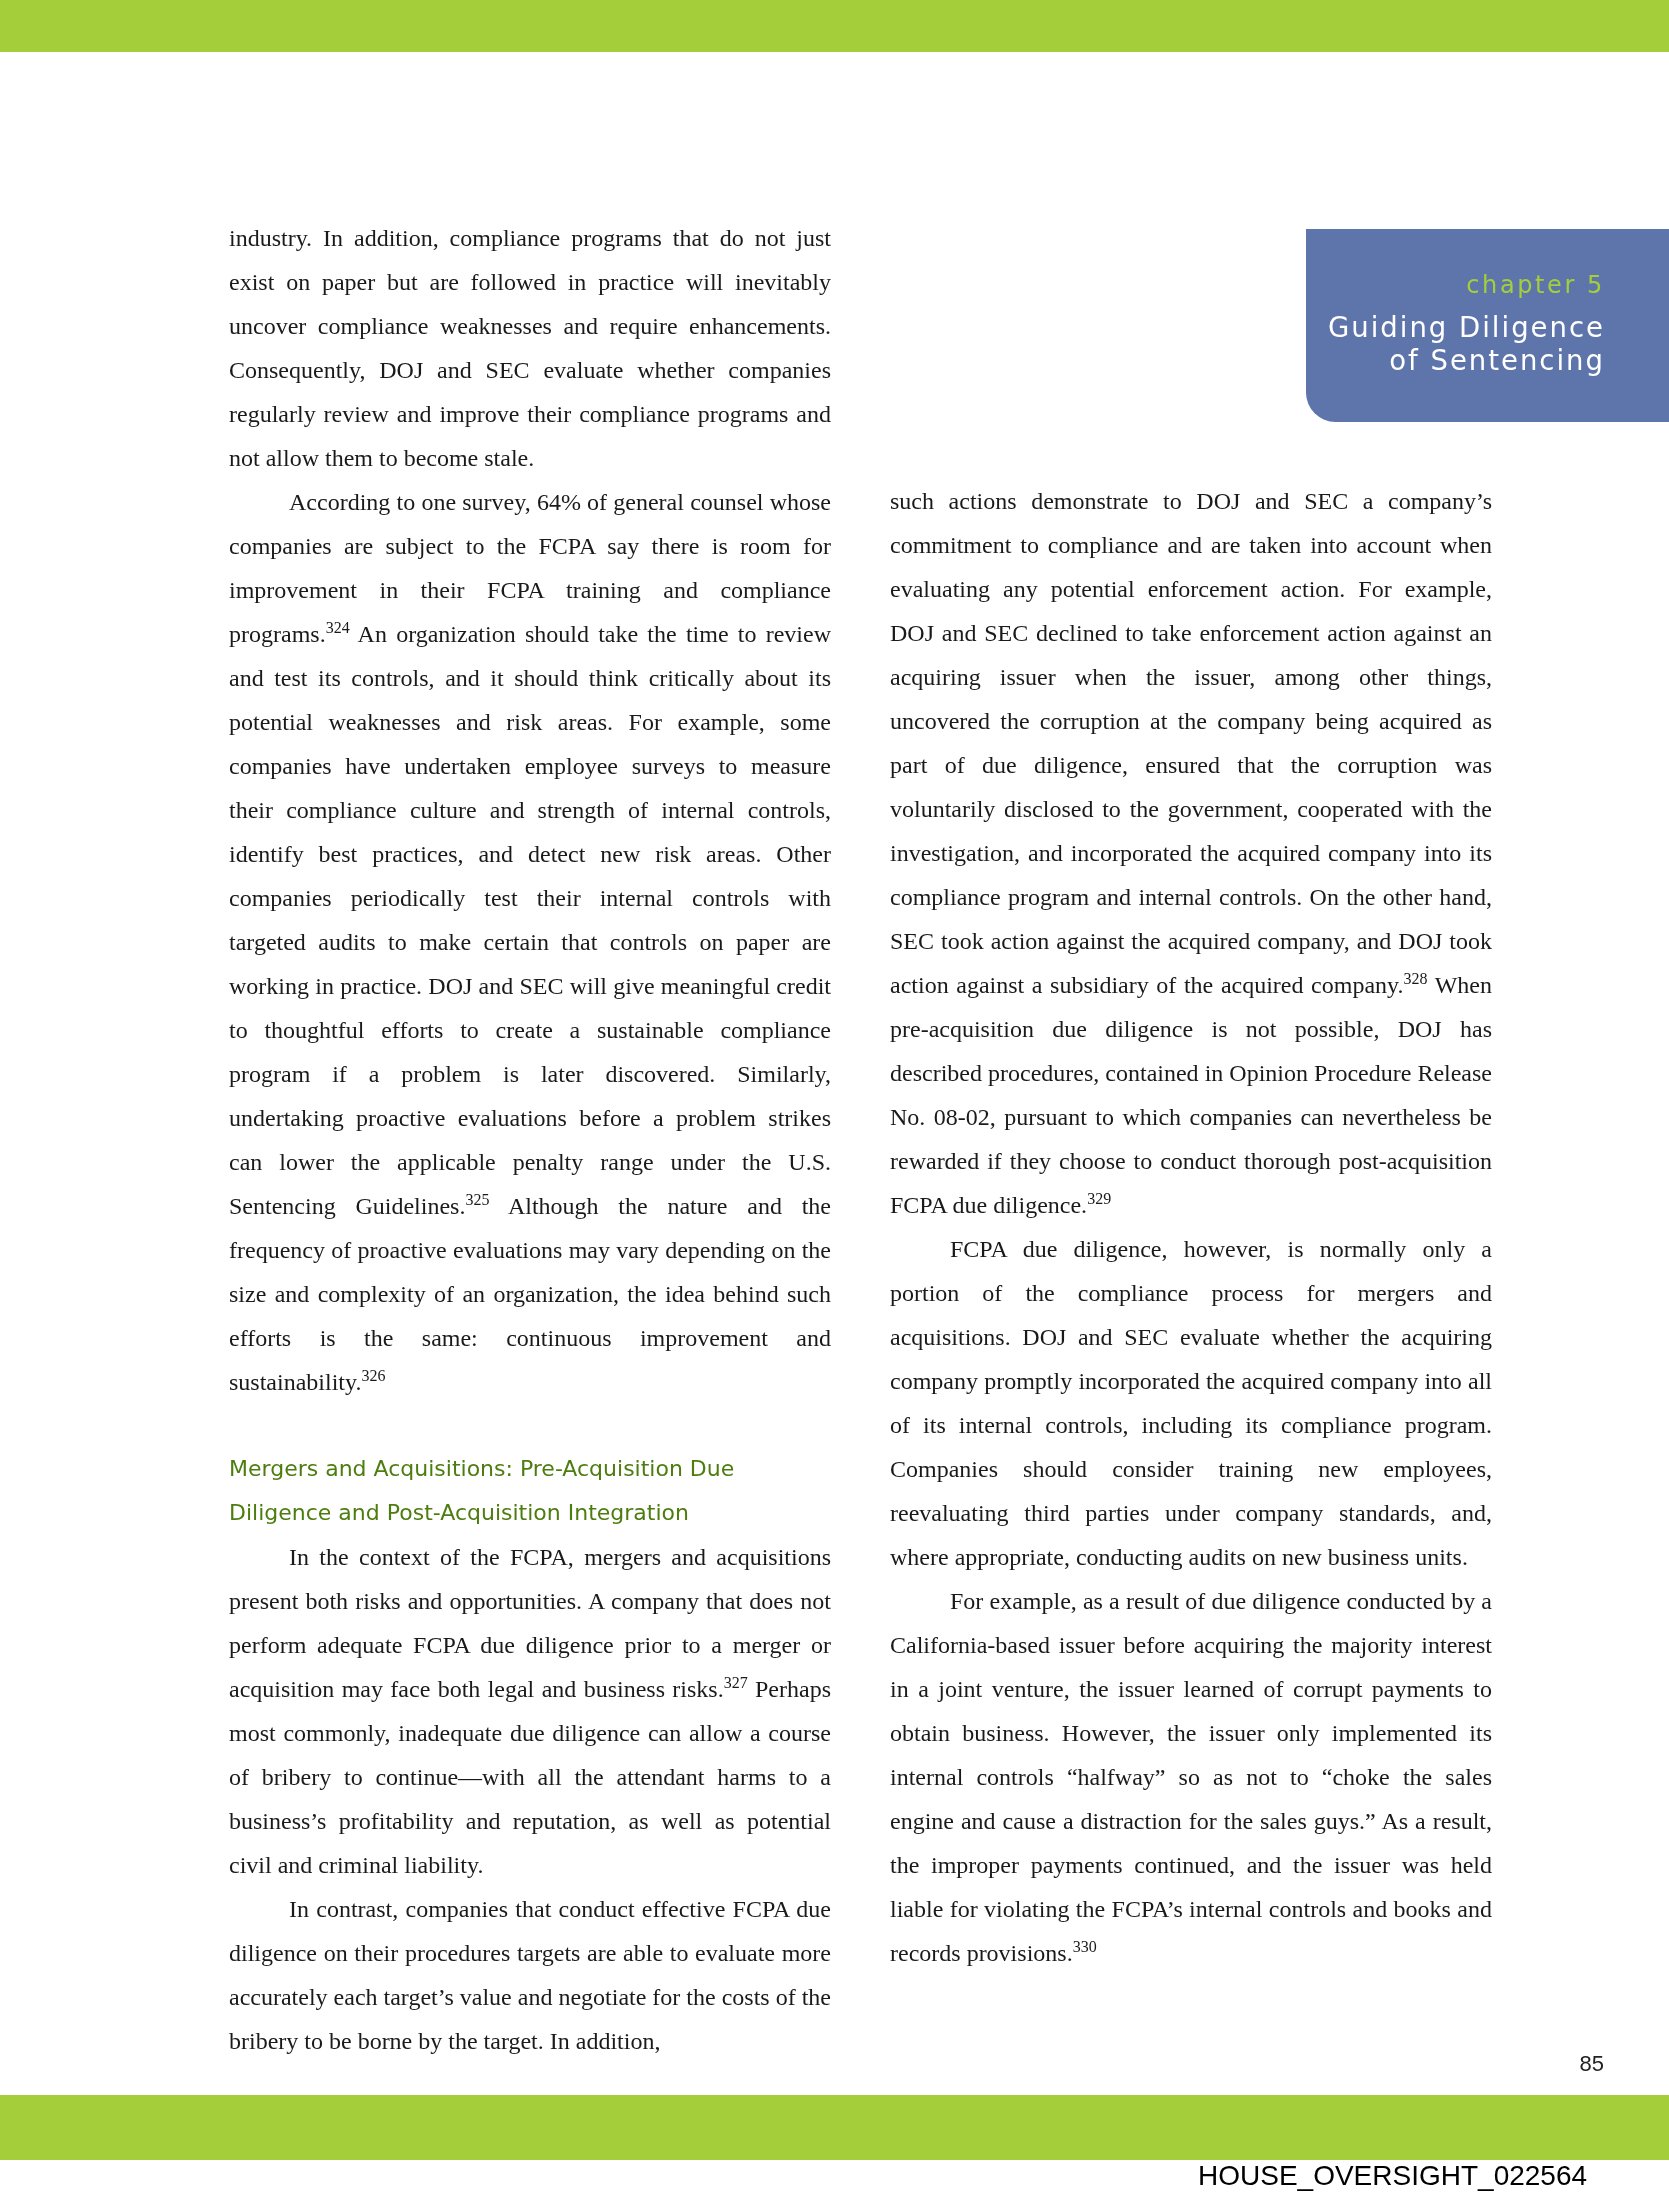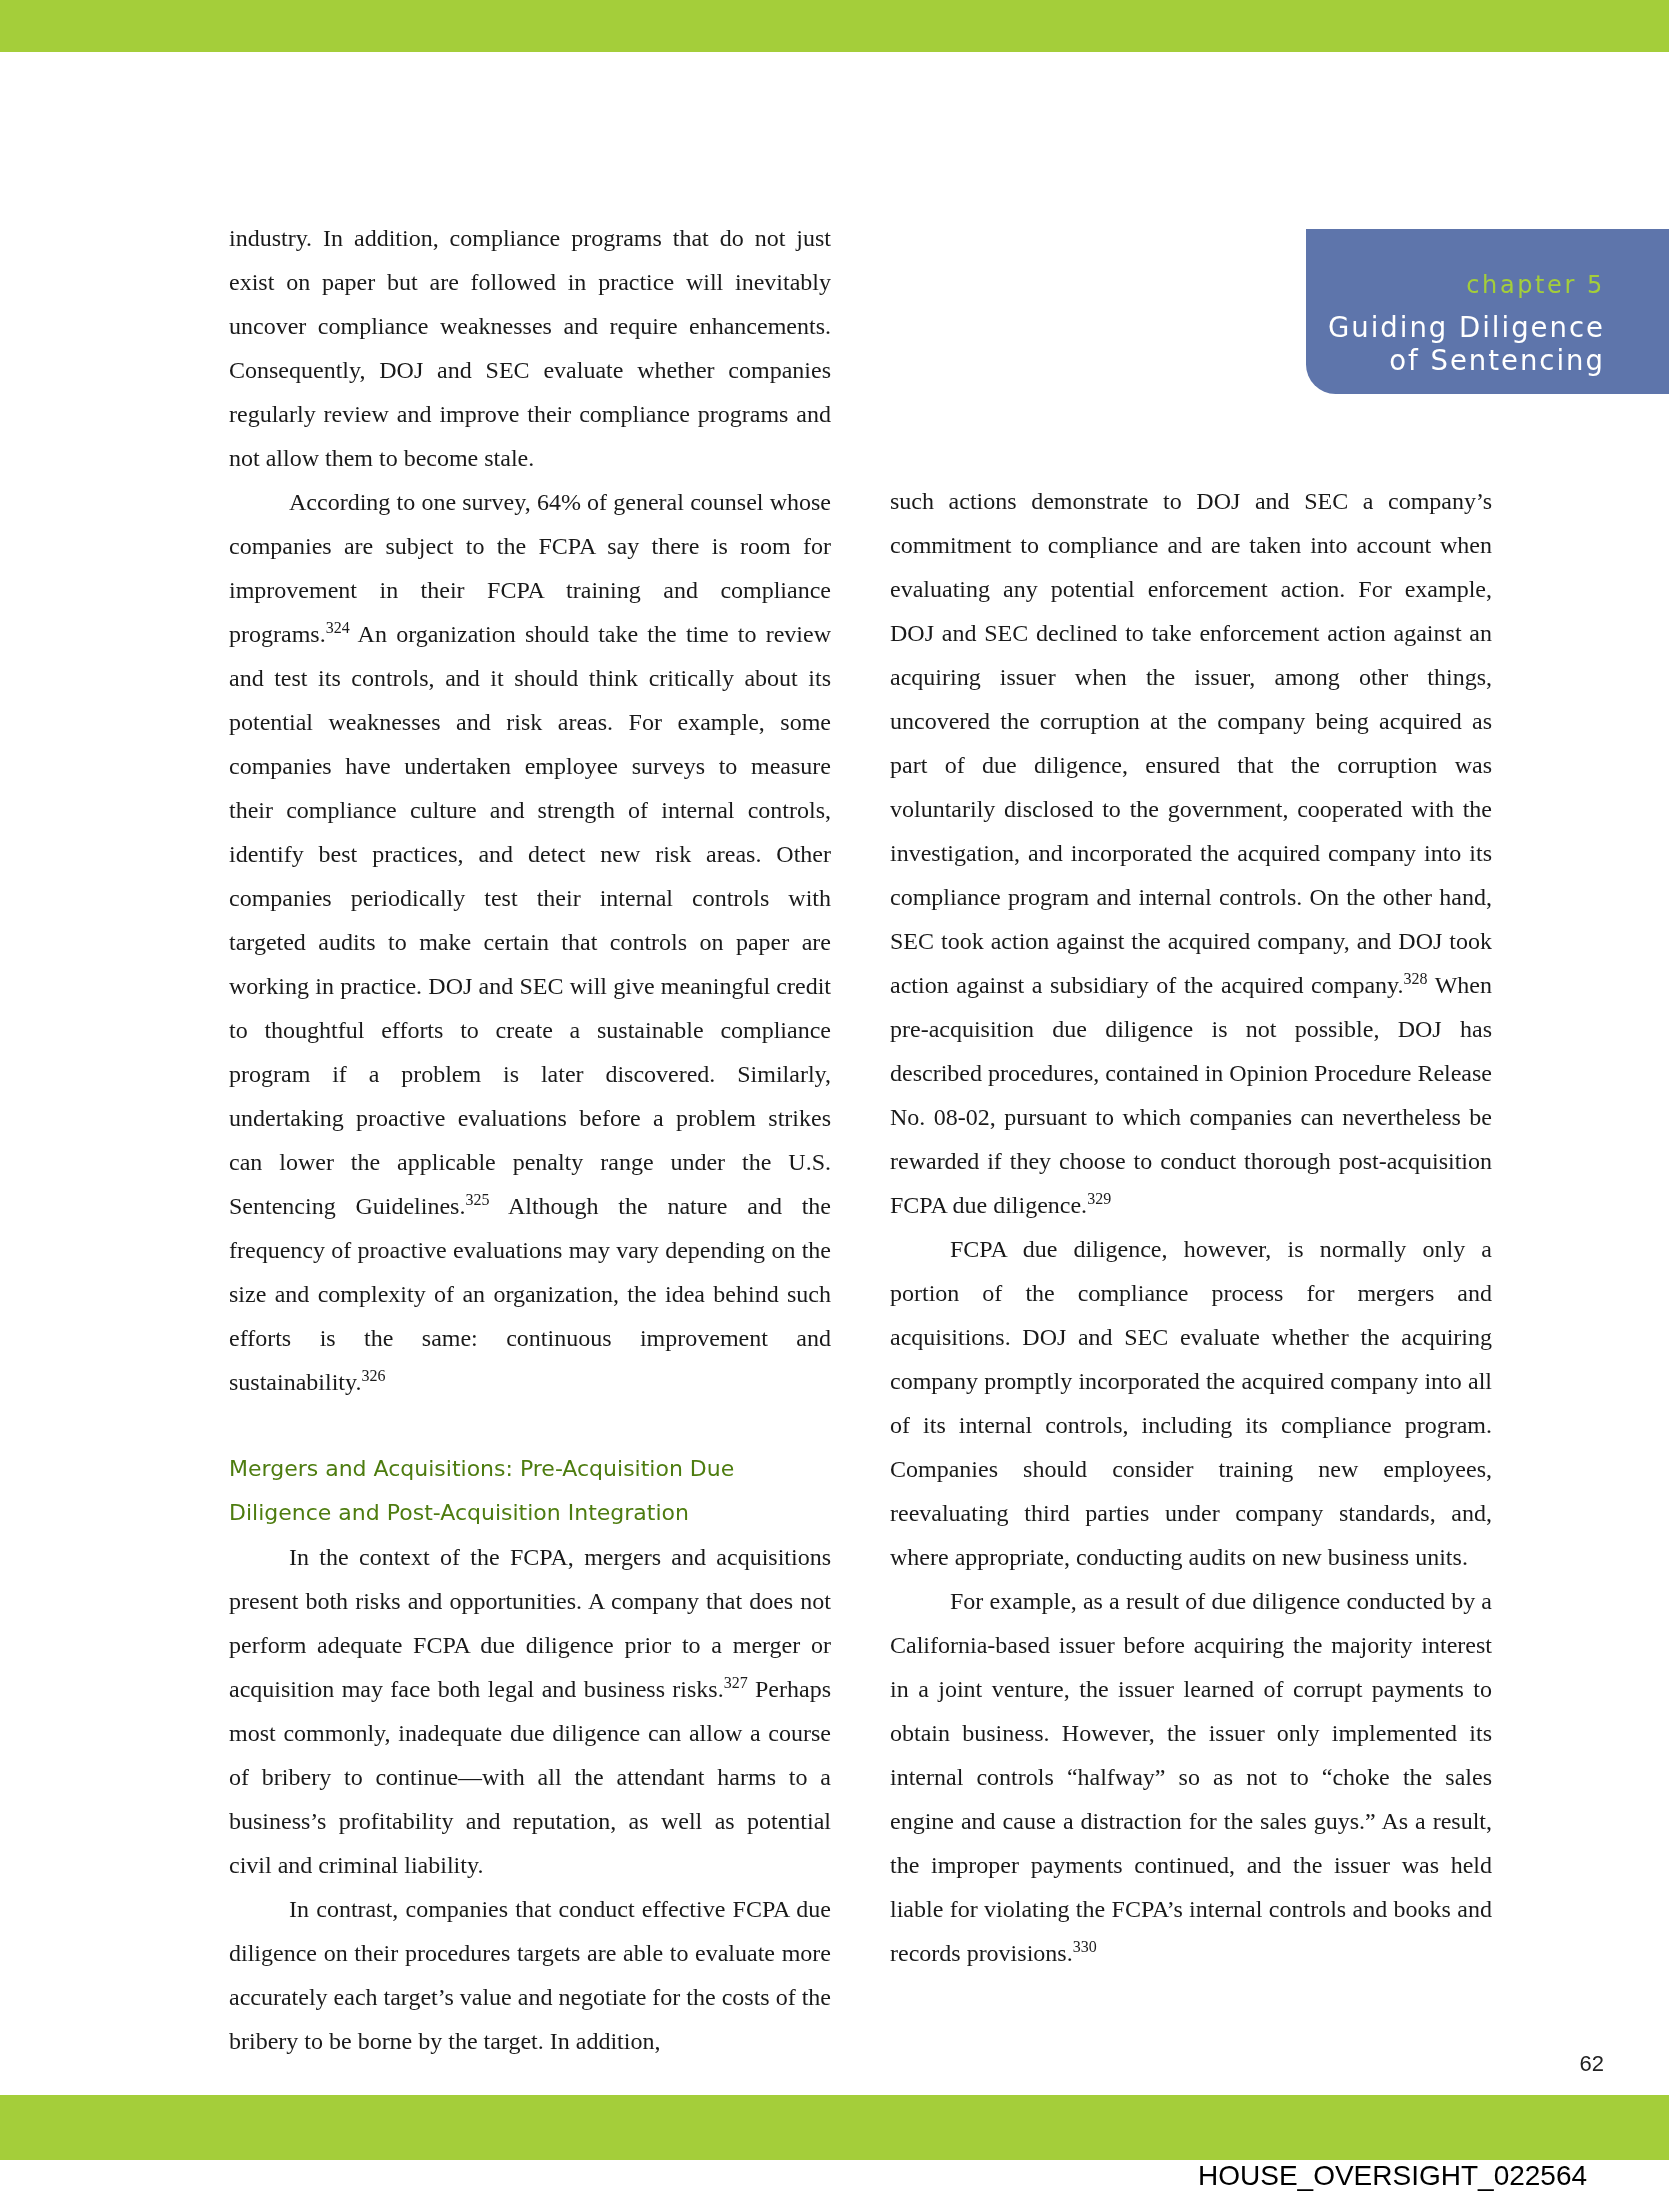--- a/index.html
+++ b/index.html
@@ -4,21 +4,21 @@
 <style>
   html, body { margin: 0; padding: 0; }
   body {
     width: 1669px; height: 2205px; position: relative; overflow: hidden;
     background: #ffffff; color: #1a1a1a;
     font-family: "Liberation Serif", "DejaVu Serif", serif;
   }
   .top-bar { position: absolute; left: 0; top: 0; width: 1669px; height: 52px; background: #a4ce3a; }
   .bottom-bar { position: absolute; left: 0; top: 2095px; width: 1669px; height: 65px; background: #a4ce3a; }
   .chapter-tab {
-    position: absolute; left: 1306px; top: 229px; width: 363px; height: 165px;
+    position: absolute; left: 1306px; top: 229px; width: 363px; height: 193px;
     background: #5e75ab; border-bottom-left-radius: 29.5px;
     font-family: "DejaVu Sans", "Liberation Sans", sans-serif;
     text-align: right; box-sizing: border-box; padding-right: 64px;
   }
   .chapter-label { position: absolute; right: 64px; top: 42px; color: #a4ce3a; font-size: 24px; letter-spacing: 2.6px; }
   .chapter-title { position: absolute; right: 64px; top: 82px; color: #ffffff; font-size: 27.5px; letter-spacing: 2px; line-height: 33px; }
   .chapter-title span { display: block; }
   .column {
     position: absolute; top: 216px; width: 602px;
     font-size: 24px; line-height: 44px; text-align: justify;
@@ -63,16 +63,16 @@
   <p class="indent"><span>In the context of the FCPA, mergers and acquisitions present both risks and opportunities. A company that does not perform adequate FCPA due diligence prior to a merger or acquisition may face both legal and business risks.</span><sup>327</sup><span> Perhaps most commonly, inadequate due diligence can allow a course of bribery to continue—with all the attendant harms to a business’s profitability and reputation, as well as potential civil and criminal liability.</span></p>
   <p class="indent">In contrast, companies that conduct effective FCPA due diligence on their procedures targets are able to evaluate more accurately each target’s value and negotiate for the costs of the bribery to be borne by the target. In addition,</p>
 </div>
 
 <div class="column col-right">
   <p><span>such actions demonstrate to DOJ and SEC a company’s commitment to compliance and are taken into account when evaluating any potential enforcement action. For example, DOJ and SEC declined to take enforcement action against an acquiring issuer when the issuer, among other things, uncovered the corruption at the company being acquired as part of due diligence, ensured that the corruption was voluntarily disclosed to the government, cooperated with the investigation, and incorporated the acquired company into its compliance program and internal controls. On the other hand, SEC took action against the acquired company, and DOJ took action against a subsidiary of the acquired company.</span><sup>328</sup><span> When pre-acquisition due diligence is not possible, DOJ has described procedures, contained in Opinion Procedure Release No. 08-02, pursuant to which companies can nevertheless be rewarded if they choose to conduct thorough post-acquisition FCPA due diligence.</span><sup>329</sup></p>
   <p class="indent">FCPA due diligence, however, is normally only a portion of the compliance process for mergers and acquisitions. DOJ and SEC evaluate whether the acquiring company promptly incorporated the acquired company into all of its internal controls, including its compliance program. Companies should consider training new employees, reevaluating third parties under company standards, and, where appropriate, conducting audits on new business units.</p>
   <p class="indent"><span>For example, as a result of due diligence conducted by a California-based issuer before acquiring the majority interest in a joint venture, the issuer learned of corrupt payments to obtain business. However, the issuer only implemented its internal controls “halfway” so as not to “choke the sales engine and cause a distraction for the sales guys.” As a result, the improper payments continued, and the issuer was held liable for violating the FCPA’s internal controls and books and records provisions.</span><sup>330</sup></p>
 </div>
 
-<div class="page-number">62</div>
+<div class="page-number">85</div>
 <div class="bottom-bar"></div>
 <div class="bates">HOUSE_OVERSIGHT_022564</div>
 
 
 </body></html>

